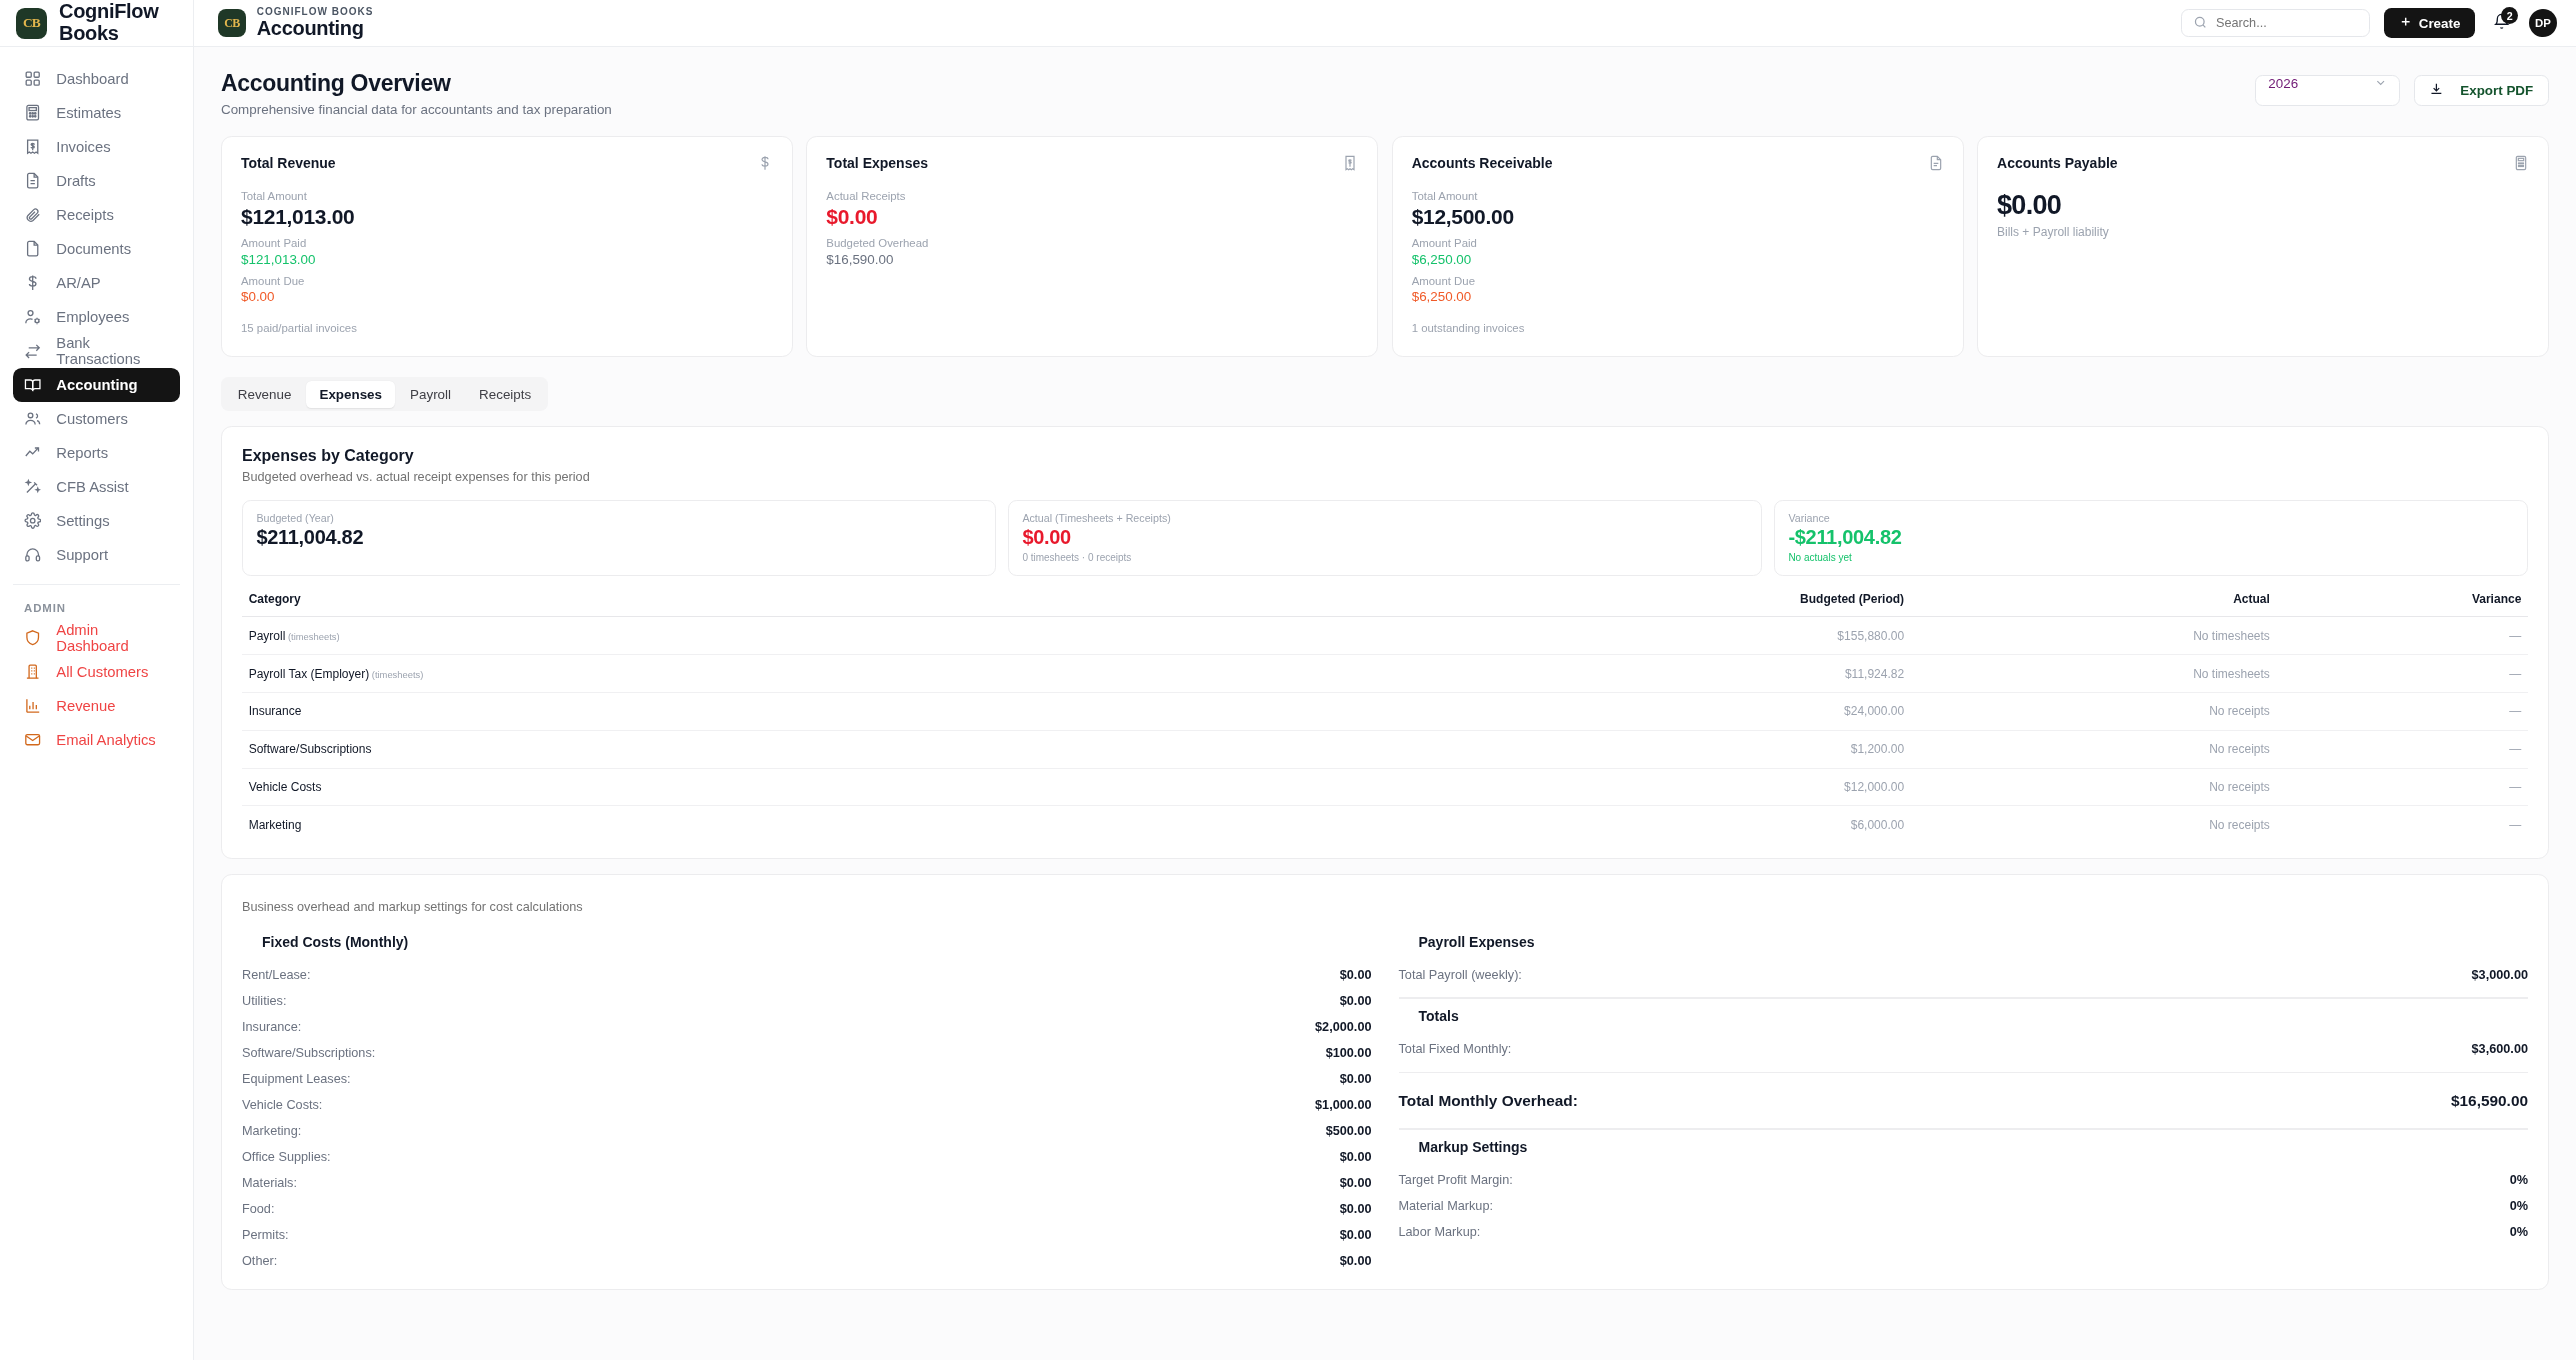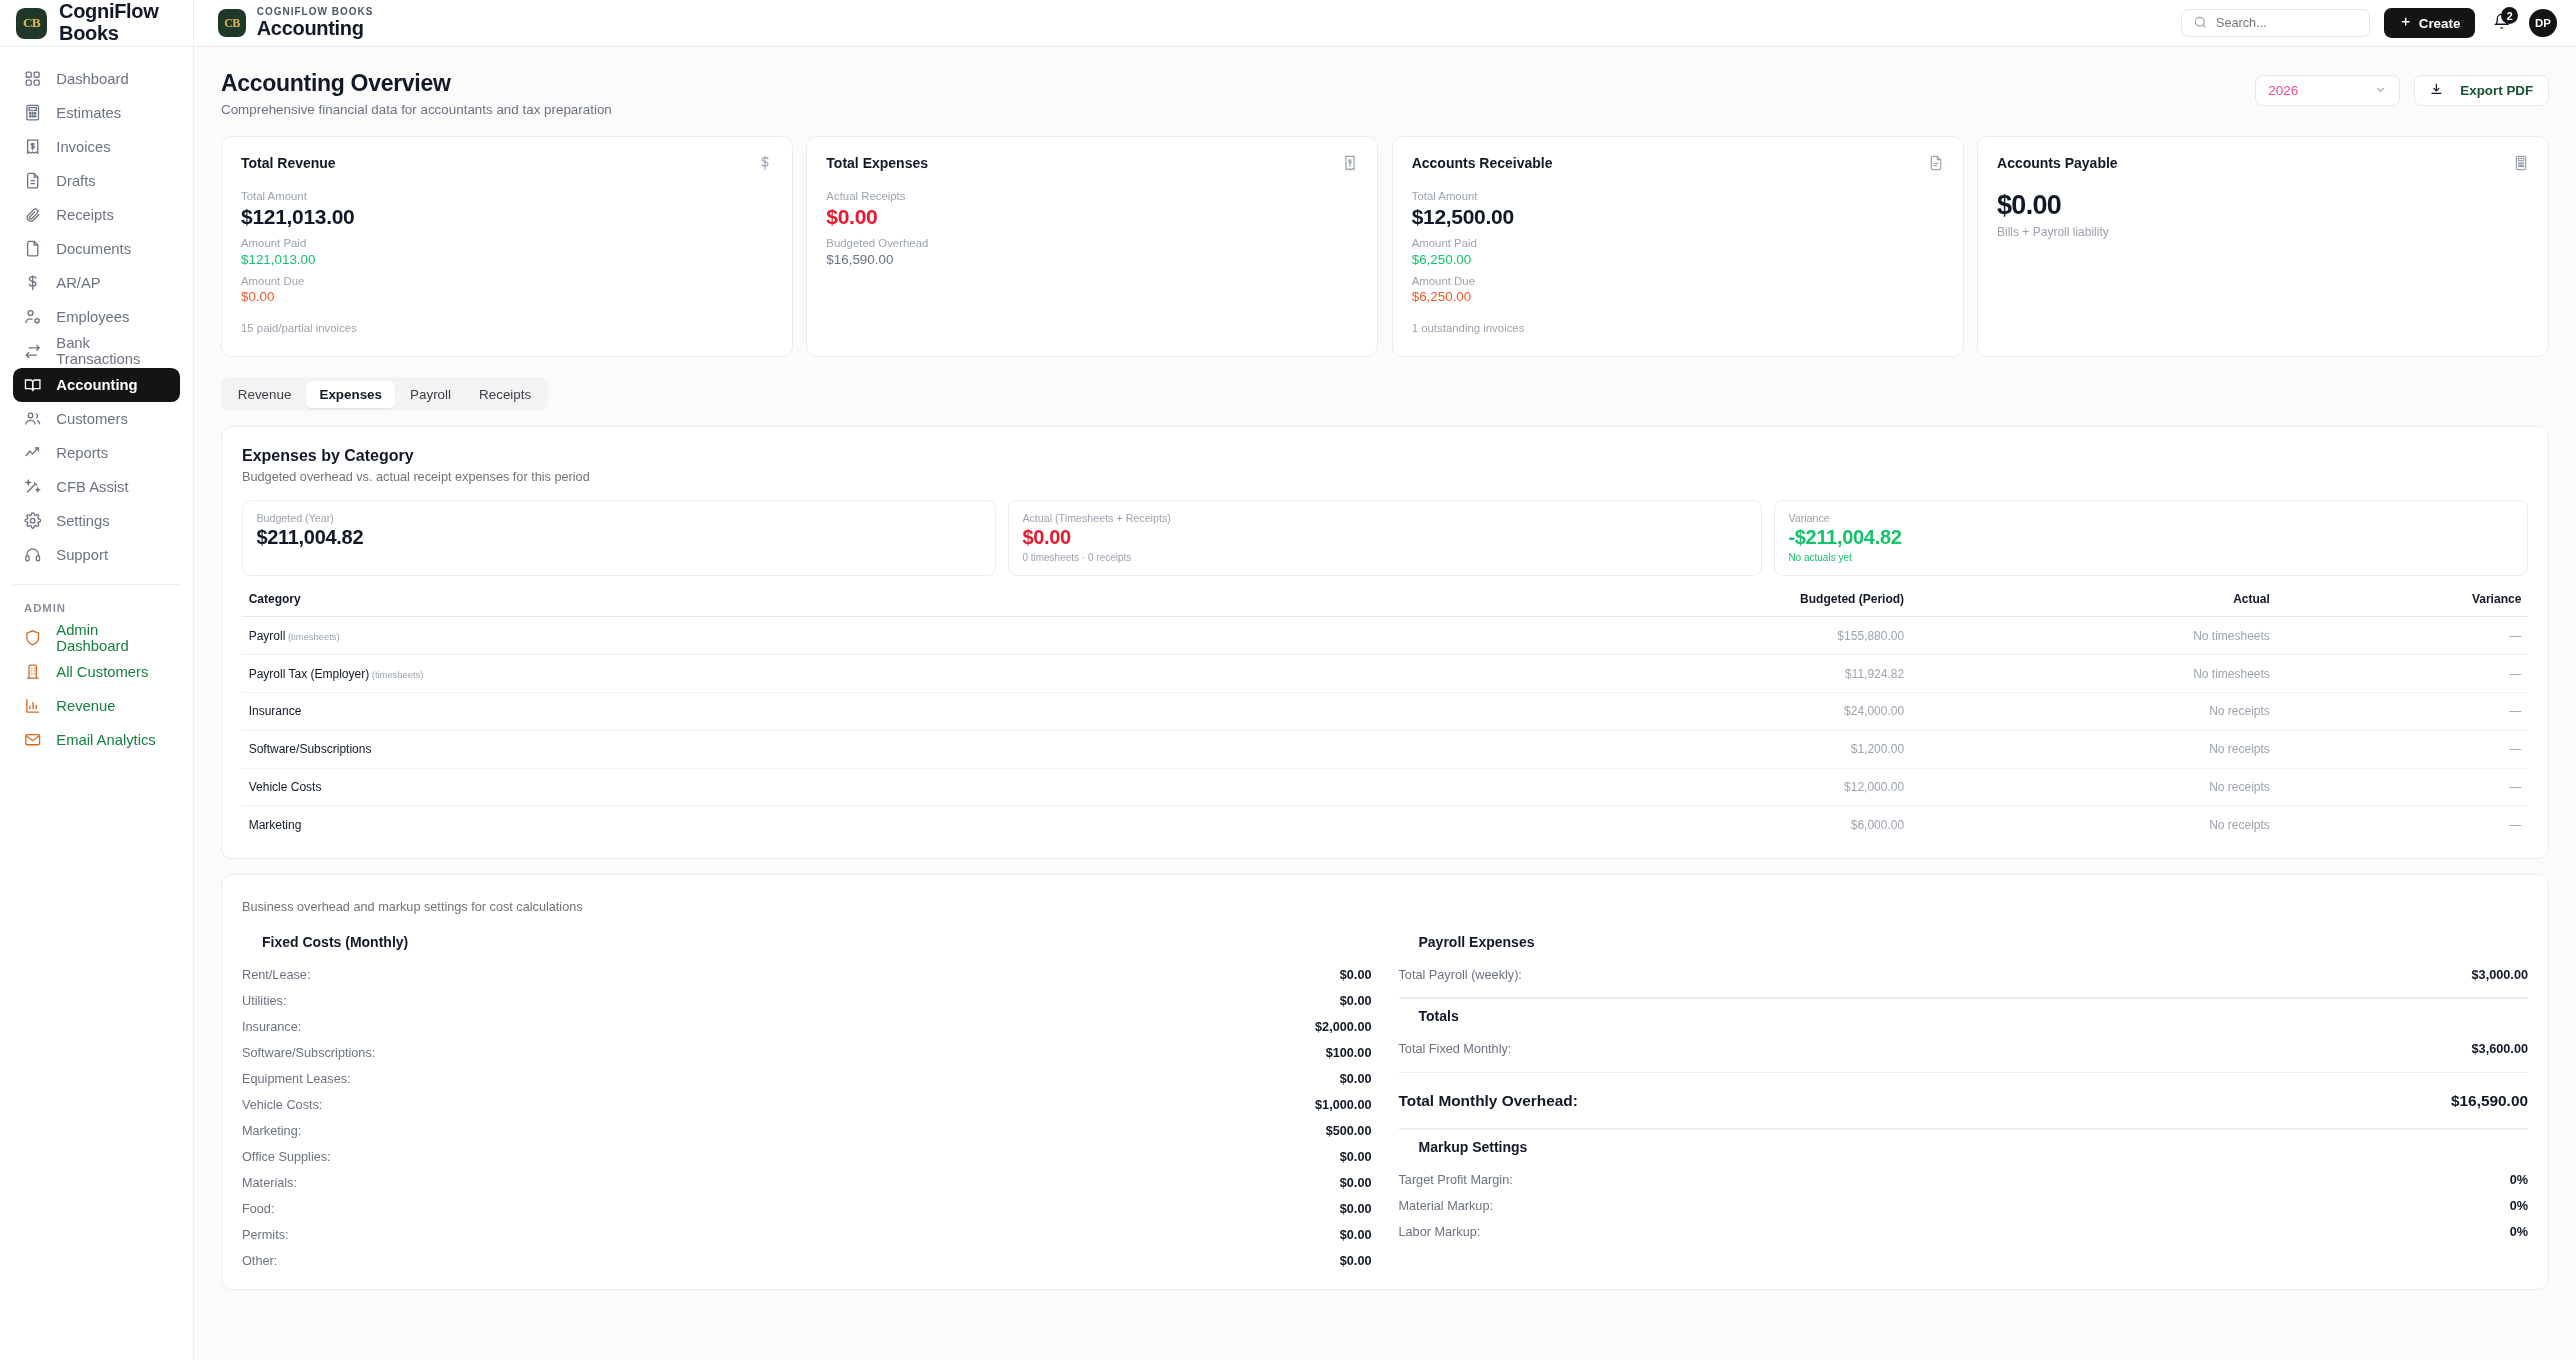--- a/index.html
+++ b/index.html
@@ -43,21 +43,21 @@
     margin-bottom: 0px;
   }
   .nav-item.active { background: #141414; color: #ffffff; font-weight: 600; }
   .nav-item .ico { width: 17.4px; height: 17.4px; flex: 0 0 17.4px; display:flex; align-items:center; justify-content:center; }
   .nav-item .ico svg { width: 17.4px; height: 17.4px; display:block; }
   .nav-sep { height: 1.3px; background: #eceef1; margin: 12px 13.4px 0 13.4px; }
   .nav-group-label {
     padding: 17.4px 24px 6.7px 24px;
     font-size: 11.4px; font-weight: 700; letter-spacing: 0.9px; color: #8b929c;
   }
-  .nav-item.admin { color: #15803d; }
+  .nav-item.admin { color: #ef4444; }
   .nav-item.admin .ico svg { stroke: #d2681c; }
 
   
   .main { flex: 1 1 auto; height: 1360px; background: #fbfbfc; display:flex; flex-direction:column; }
   .topbar {
     height: 47px; background: #ffffff; border-bottom: 1.3px solid #eceef1;
     display: flex; align-items: center; padding: 0 19px 0 24px; gap: 13.4px;
   }
   .topbar-brand { display:flex; align-items:center; gap:10.7px; }
   .topbar-logo {
@@ -95,21 +95,21 @@
   }
 
   .content { flex: 1 1 auto; padding: 23px 27px 0 27px; overflow: hidden; }
 
   .page-head { display: flex; align-items: flex-start; }
   .page-title { font-size: 23px; font-weight: 700; letter-spacing: -0.3px; }
   .page-sub { font-size: 13.4px; color: #6b7280; margin-top: 5.4px; }
   .head-actions { margin-left: auto; display: flex; align-items: center; gap: 13.4px; padding-top: 5.4px; }
   .year-select {
     width: 145px; height: 31px; border: 1.3px solid #e5e7eb; border-radius: 7.4px; background: #fff;
-    display: flex; align-items: center; padding: 0 12px; font-size: 13.4px; color:#ec4899; cursor: pointer;
+    display: flex; padding: 0 12px; font-size: 13.4px; color:#701a75; cursor: pointer;
   }
   .year-select .chev { margin-left: auto; color:#9ca3af; }
   .export-btn {
     height: 31px; border: 1.3px solid #e5e7eb; border-radius: 7.4px; background: #fff;
     display: flex; align-items: center; gap: 16px; padding: 0 14.8px;
     font-size: 13.4px; font-weight: 700; color:#14532d; cursor:pointer;
     font-family: "Liberation Sans", sans-serif;
   }
 
   

